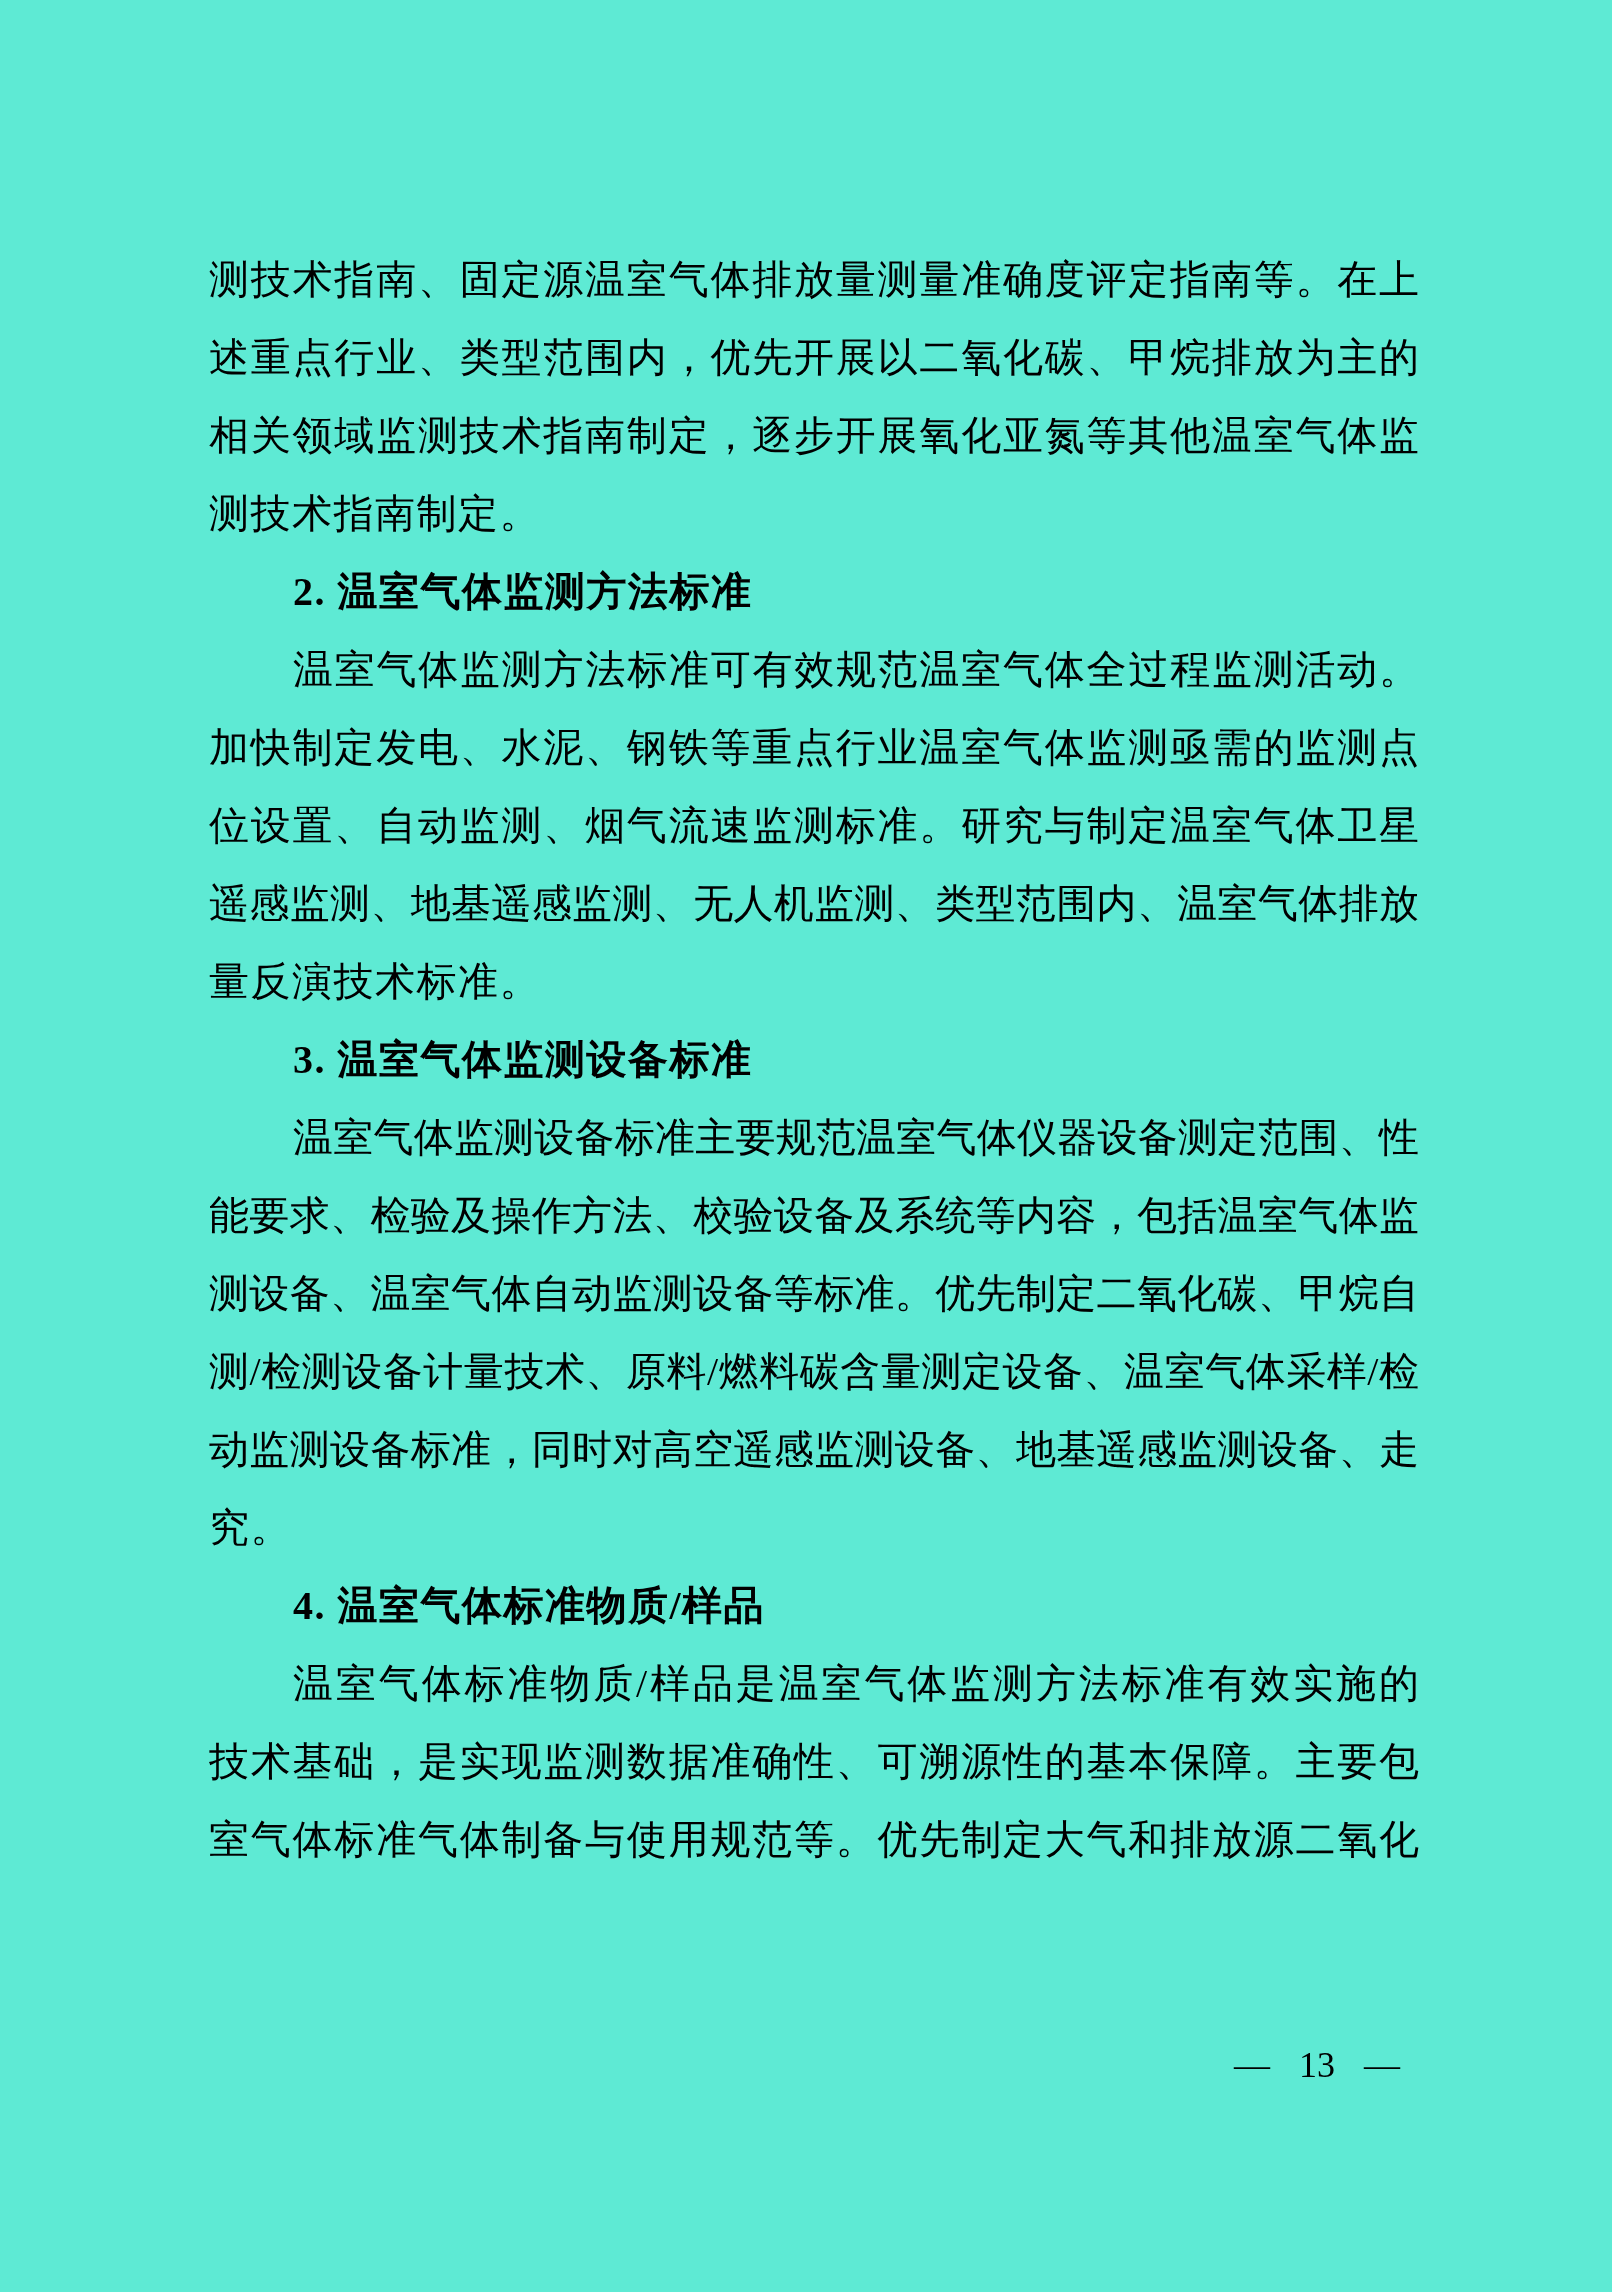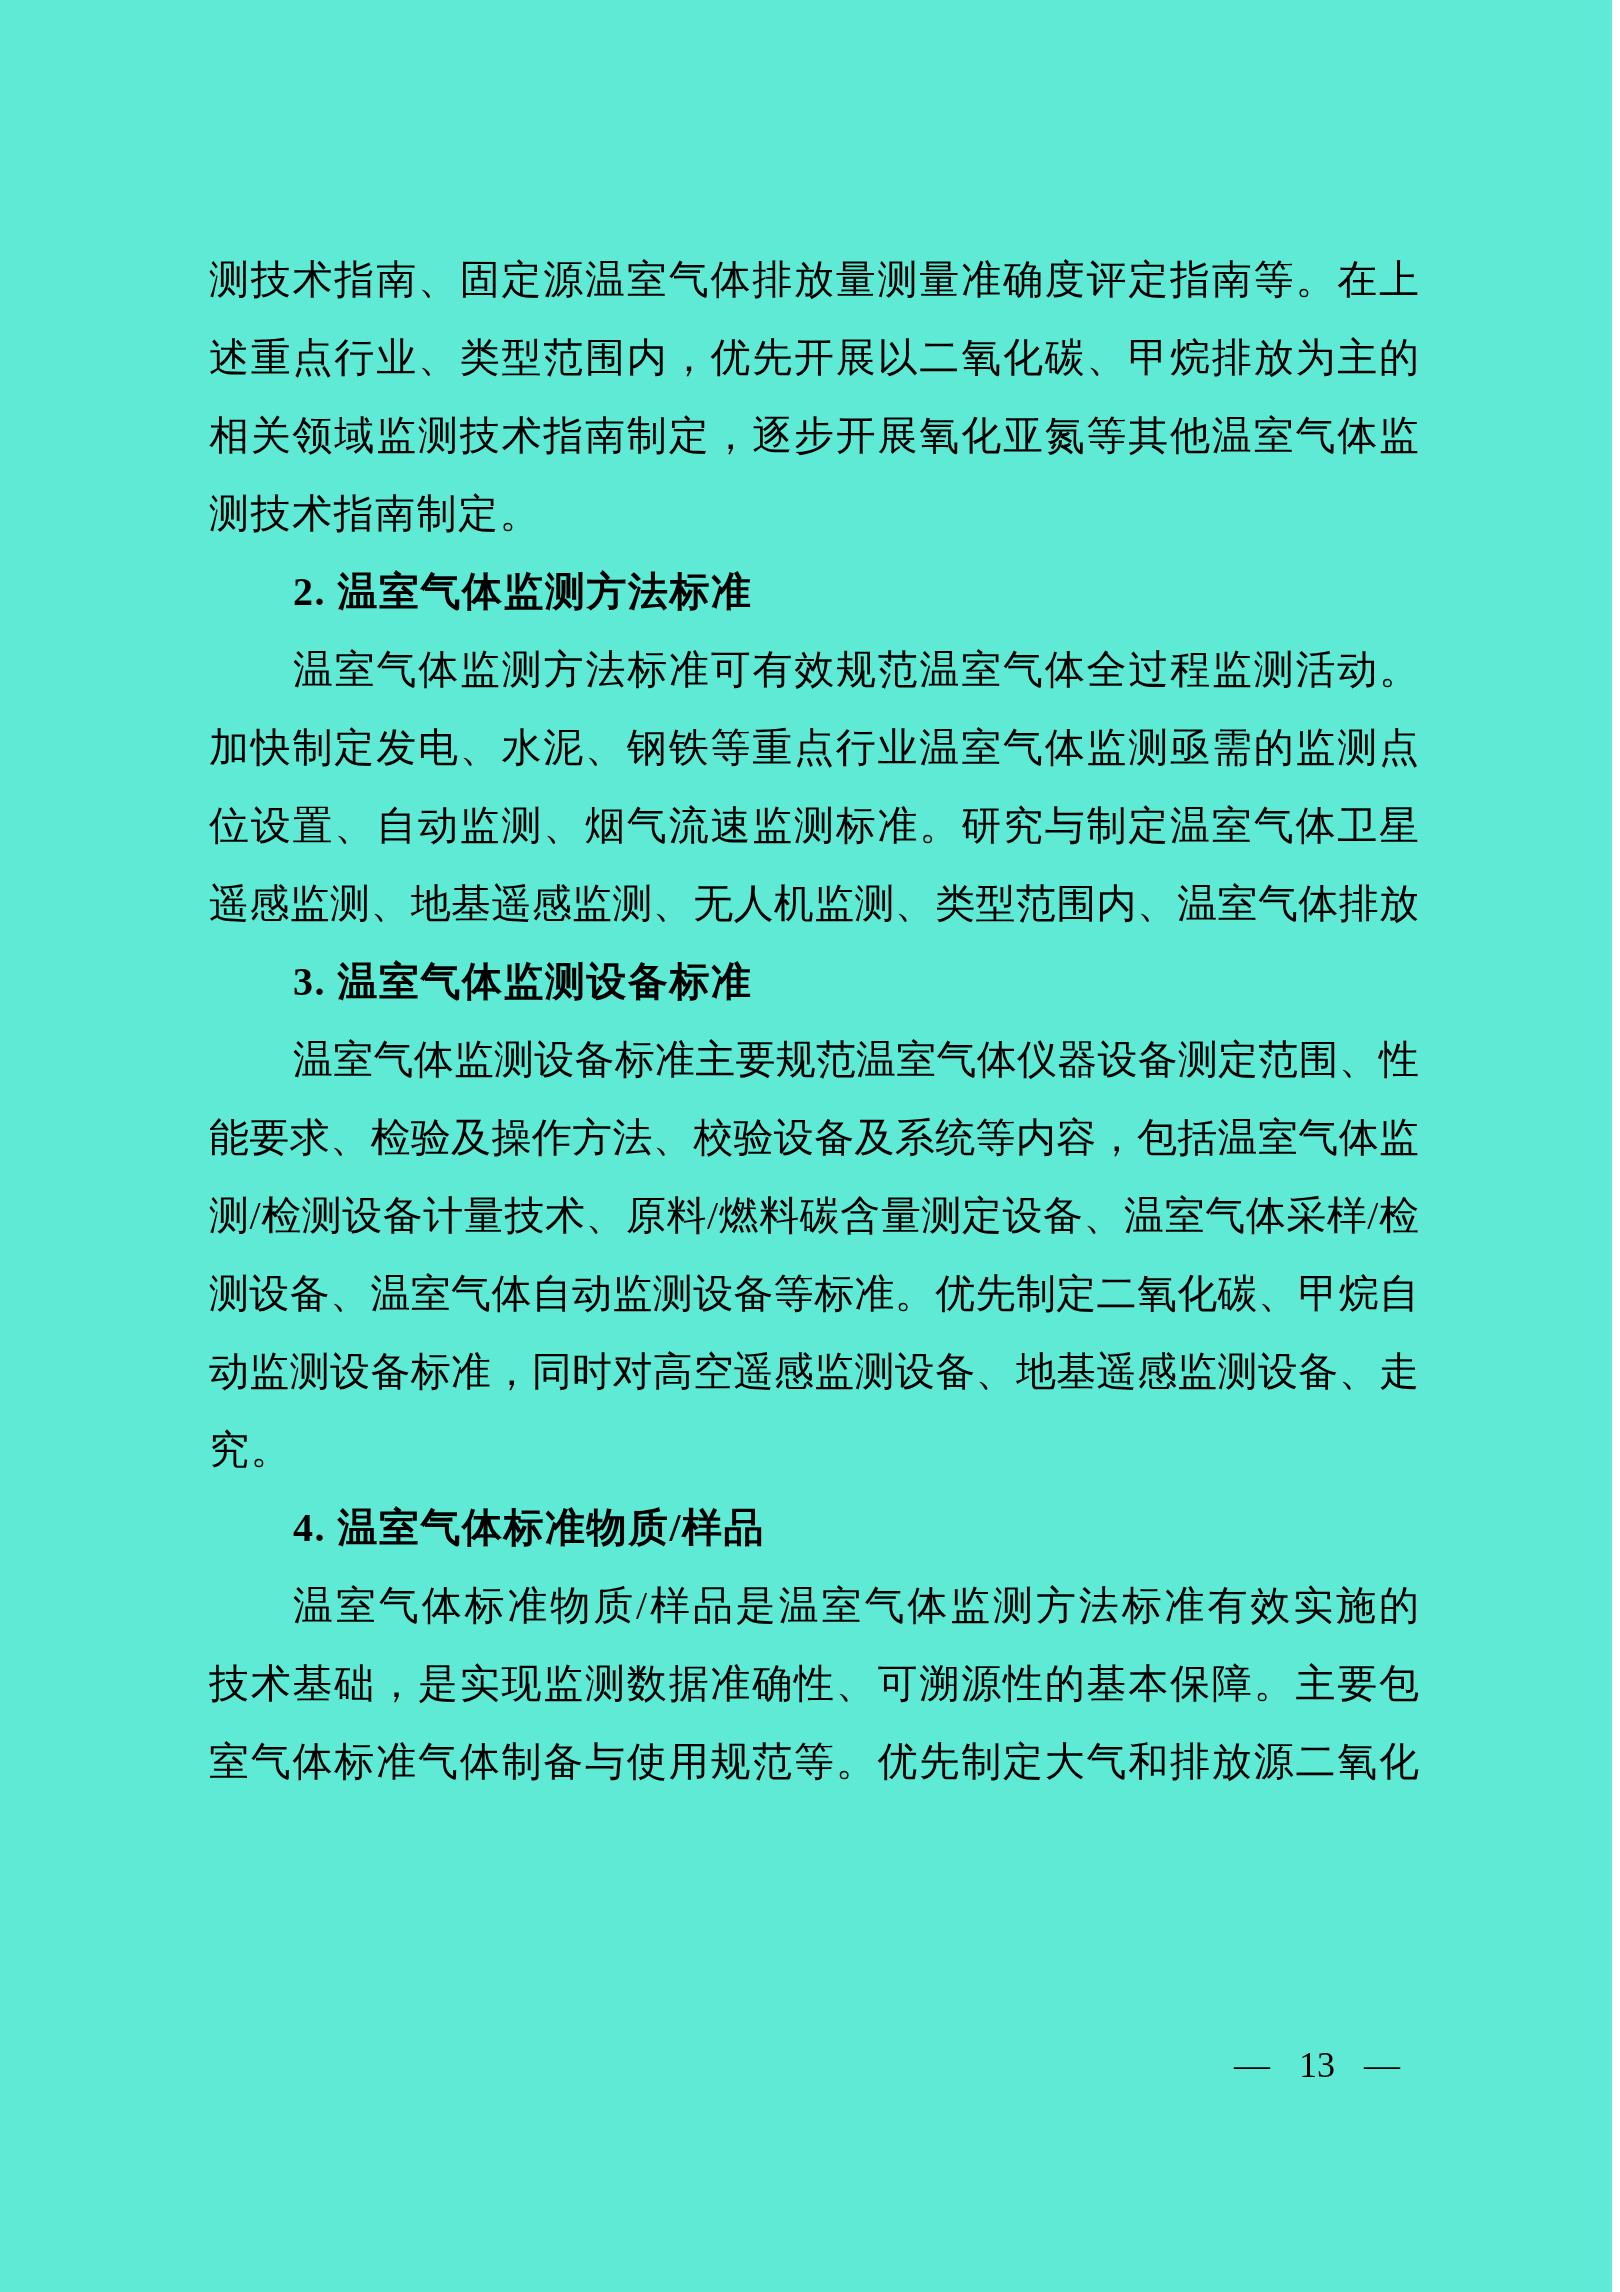--- a/index.html
+++ b/index.html
@@ -64,25 +64,26 @@
 
   <div class="line justify">测技术指南、固定源温室气体排放量测量准确度评定指南等。在上</div>
       <div class="line justify">述重点行业、类型范围内，优先开展以二氧化碳、甲烷排放为主的</div>
       <div class="line justify">相关领域监测技术指南制定，逐步开展氧化亚氮等其他温室气体监</div>
       <div class="line">测技术指南制定。</div>
       <div class="line indent heading">2. 温室气体监测方法标准</div>
       <div class="line justify indent">温室气体监测方法标准可有效规范温室气体全过程监测活动。</div>
       <div class="line justify">加快制定发电、水泥、钢铁等重点行业温室气体监测亟需的监测点</div>
       <div class="line justify">位设置、自动监测、烟气流速监测标准。研究与制定温室气体卫星</div>
       <div class="line justify">遥感监测、地基遥感监测、无人机监测、类型范围内、温室气体排放</div>
+      <div class="line">量反演技术标准。</div>
       <div class="line indent heading">3. 温室气体监测设备标准</div>
       <div class="line justify indent">温室气体监测设备标准主要规范温室气体仪器设备测定范围、性</div>
       <div class="line justify">能要求、检验及操作方法、校验设备及系统等内容，包括温室气体监</div>
+      <div class="line justify">测设备、温室气体自动监测设备等标准。优先制定二氧化碳、甲烷自</div>
       <div class="line justify">测/检测设备计量技术、原料/燃料碳含量测定设备、温室气体采样/检</div>
-      <div class="line justify">测设备、温室气体自动监测设备等标准。优先制定二氧化碳、甲烷自</div>
       <div class="line justify">动监测设备标准，同时对高空遥感监测设备、地基遥感监测设备、走</div>
       <div class="line">究。</div>
       <div class="line indent heading">4. 温室气体标准物质/样品</div>
       <div class="line justify indent">温室气体标准物质/样品是温室气体监测方法标准有效实施的</div>
       <div class="line justify">技术基础，是实现监测数据准确性、可溯源性的基本保障。主要包</div>
       <div class="line justify">室气体标准气体制备与使用规范等。优先制定大气和排放源二氧化</div>
     </div>
 
   <div class="footer">
     <span>—</span>

